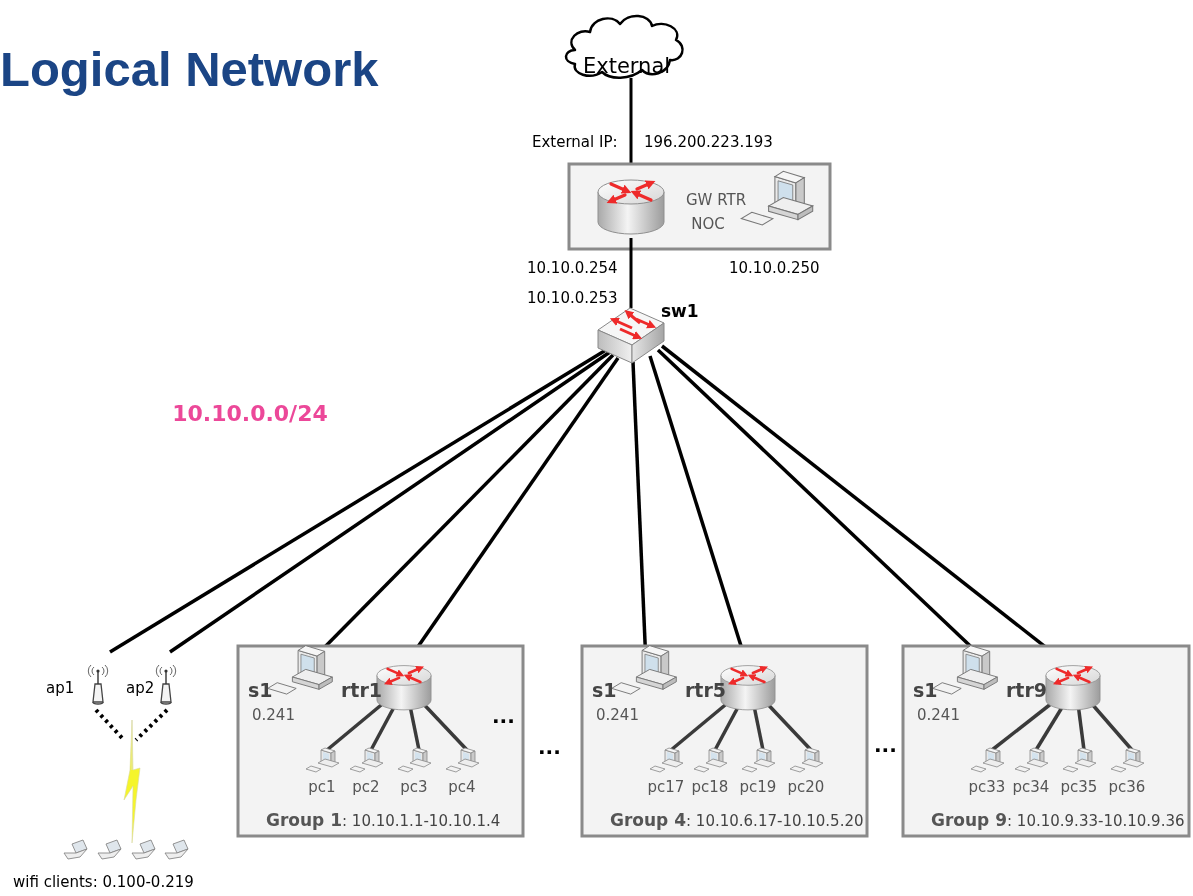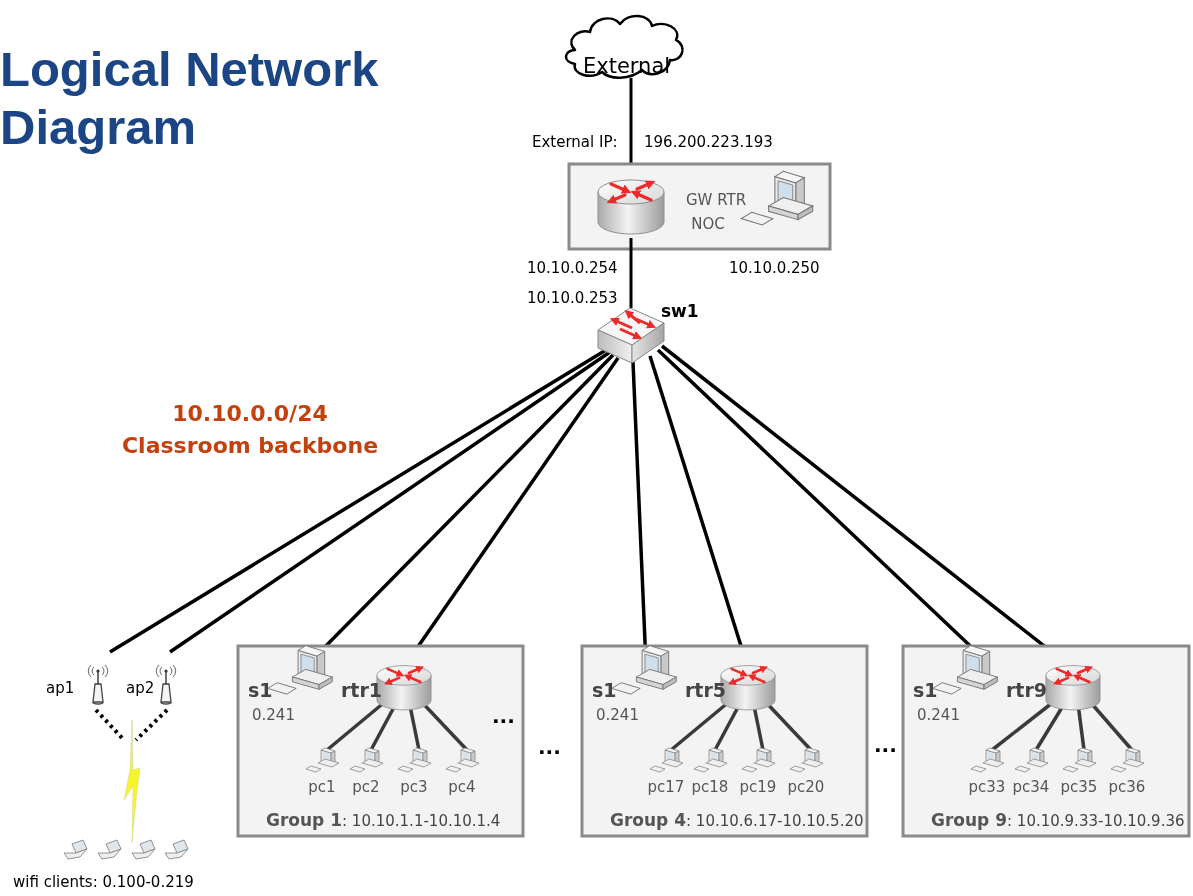--- a/index.html
+++ b/index.html
@@ -1,27 +1,26 @@
 <!DOCTYPE html>
 <html><head>
 <meta charset="utf-8">
 <style>
   html, body { margin: 0; padding: 0; background: #ffffff; }
   body { width: 1193px; height: 896px; position: relative; overflow: hidden; font-family: "DejaVu Sans", sans-serif; }
   #canvas { position: absolute; left: 0; top: 0; width: 1193px; height: 896px; }
   .title { position: absolute; left: 0; top: 40px; width: 470px; font-family: "Liberation Sans", sans-serif; font-weight: bold; color: #1b4585; font-size: 49px; line-height: 58px; }
-  .backbone { position: absolute; left: 100px; top: 398px; width: 300px; text-align: center; font-weight: bold; font-size: 22px; line-height: 32px; color: #c2410c; font-family: "DejaVu Sans", sans-serif; }
+  .backbone { position: absolute; left: 100px; top: 398px; width: 300px; text-align: center; font-weight: bold; font-size: 22px; line-height: 32px; color: #ec4899; font-family: "DejaVu Sans", sans-serif; }
   svg text { font-family: "DejaVu Sans", sans-serif; }
 </style>
 </head>
 <body>
 
 <div class="title">
   <div>Logical Network</div>
-  <div>Diagram</div>
 </div>
 
 <svg id="canvas" width="1193" height="896" viewBox="0 0 1193 896" xmlns="http://www.w3.org/2000/svg">
   <defs>
     <linearGradient id="cylSide" x1="0" x2="1" y1="0" y2="0">
       <stop offset="0" stop-color="#a9a9a9"></stop>
       <stop offset="0.45" stop-color="#f4f4f4"></stop>
       <stop offset="1" stop-color="#9c9c9c"></stop>
     </linearGradient>
     <linearGradient id="cylTop" x1="0" x2="1" y1="0" y2="1">
@@ -274,14 +273,13 @@
   <text x="126" y="693" font-size="15" fill="#000">ap2</text>
   <text x="13" y="887" font-size="15" fill="#000">wifi clients: 0.100-0.219</text>
 
   <text x="492" y="723" font-size="20" font-weight="bold" fill="#000">...</text>
   <text x="538" y="754" font-size="20" font-weight="bold" fill="#000">...</text>
   <text x="874" y="752" font-size="20" font-weight="bold" fill="#000">...</text>
 </svg>
 
 <div class="backbone">
   <div>10.10.0.0/24</div>
-  <div>Classroom backbone</div>
 </div>
 
 </body></html>

